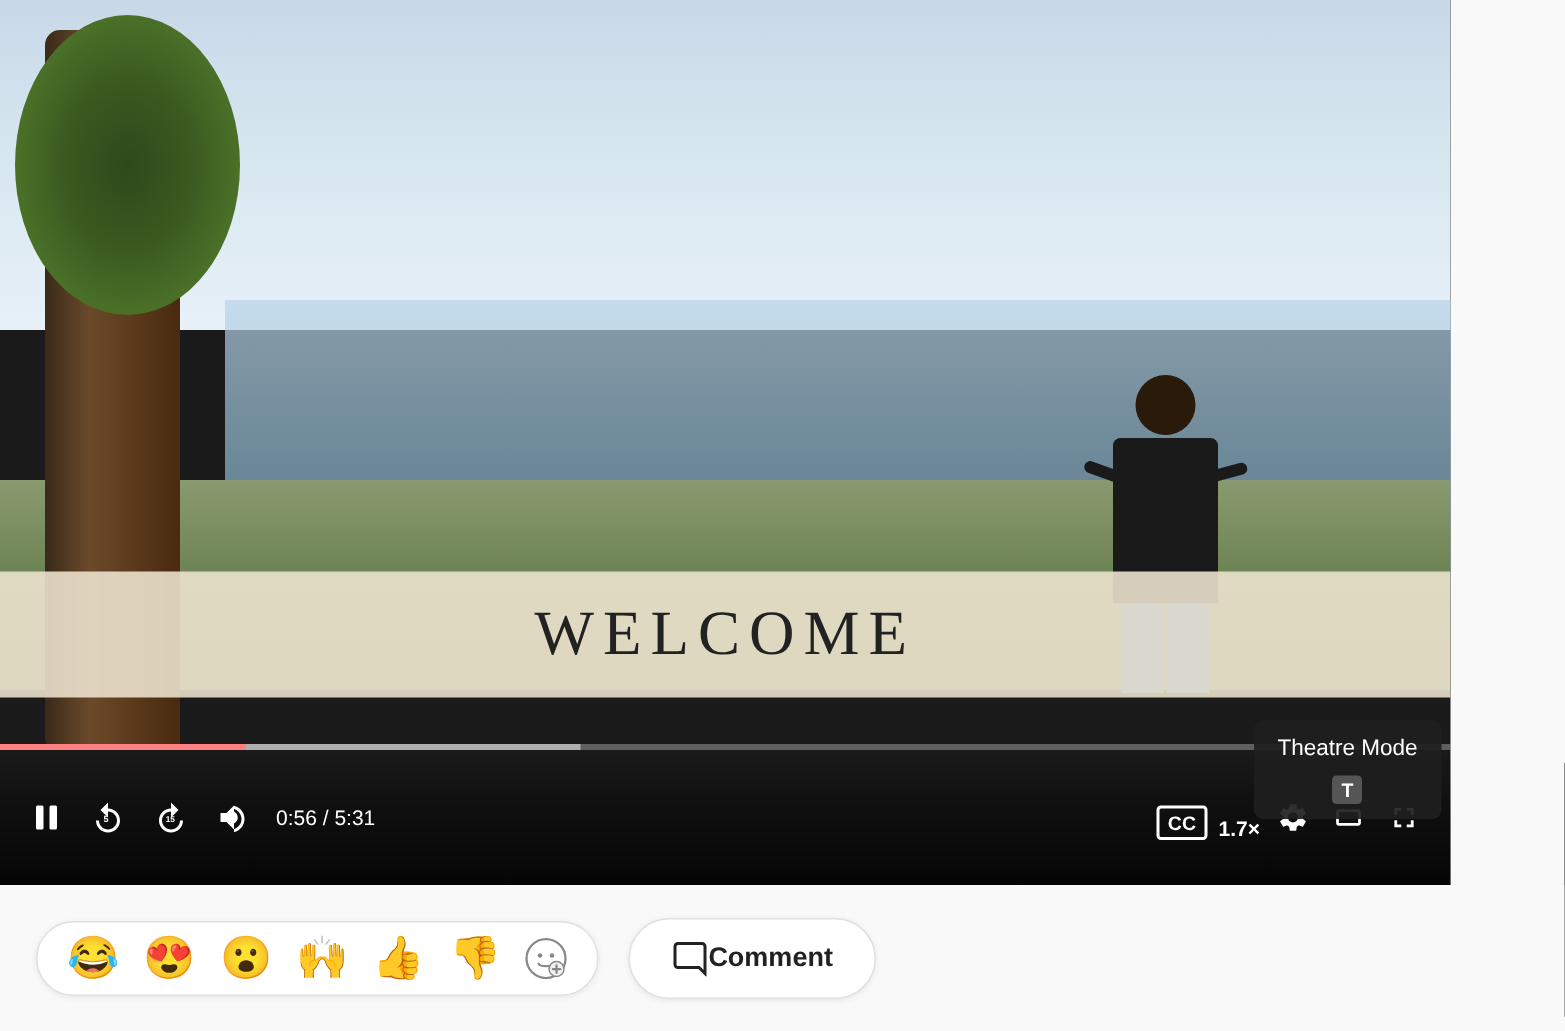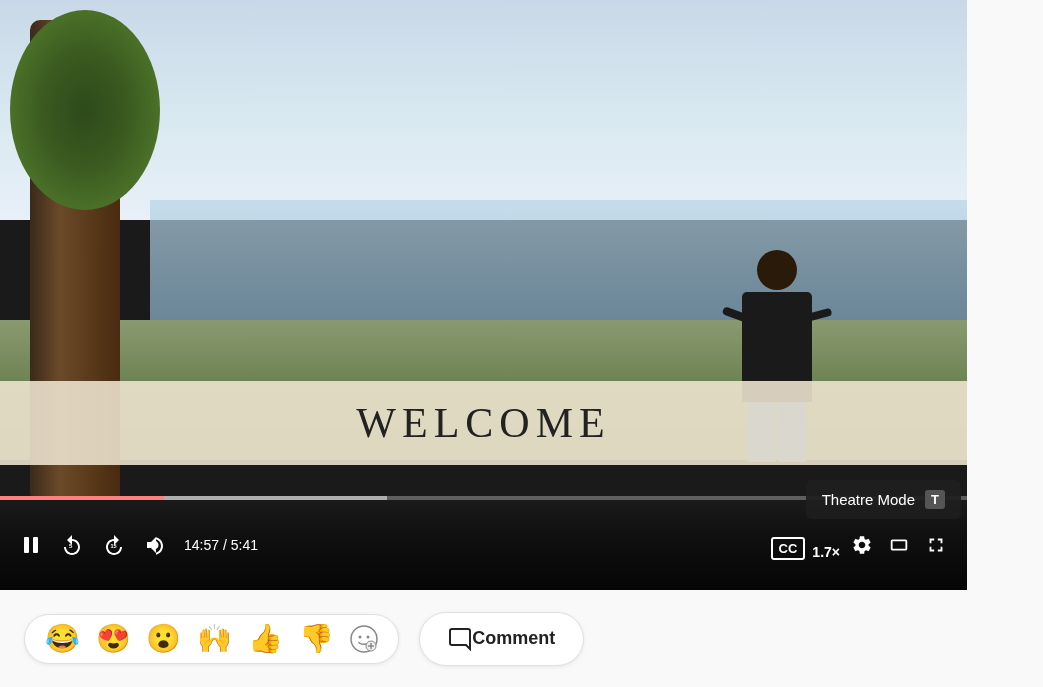--- a/index.html
+++ b/index.html
@@ -168,20 +168,21 @@
       color: #fff;
       padding: 10px 16px;
       border-radius: 6px;
       display: flex;
       align-items: center;
       gap: 10px;
       font-size: 15px;
       font-weight: 500;
       white-space: nowrap;
       z-index: 100;
+      flex-direction: column;
     }
     .theatre-key {
       background: #555;
       border-radius: 3px;
       padding: 2px 6px;
       font-size: 13px;
       font-weight: 600;
     }
 
     
@@ -396,23 +397,23 @@
     </button>
 
     <button class="ctrl-btn" title="Volume">
       <svg width="22" height="22" viewBox="0 0 22 22" fill="white">
         <path d="M3 8v6h4l5 5V3L7 8H3z"></path>
         <path d="M14.5 11c0-1.77-1.02-3.29-2.5-4.03v8.05c1.48-.73 2.5-2.25 2.5-4.02zM12 3.23v2.06c2.89.86 5 3.54 5 6.71s-2.11 5.85-5 6.71v2.06c4.01-.91 7-4.49 7-8.77 0-4.28-2.99-7.86-7-8.77z"></path>
       </svg>
     </button>
 
     <span class="time-display">
-      <span>14:57</span>
+      <span>0:56</span>
       <span>/</span>
-      <span>5:41</span>
+      <span>5:31</span>
     </span>
 
     <div class="spacer"></div>
 
     <div class="right-controls">
 
       <button class="cc-btn">
         <span>CC</span>
       </button>
 

